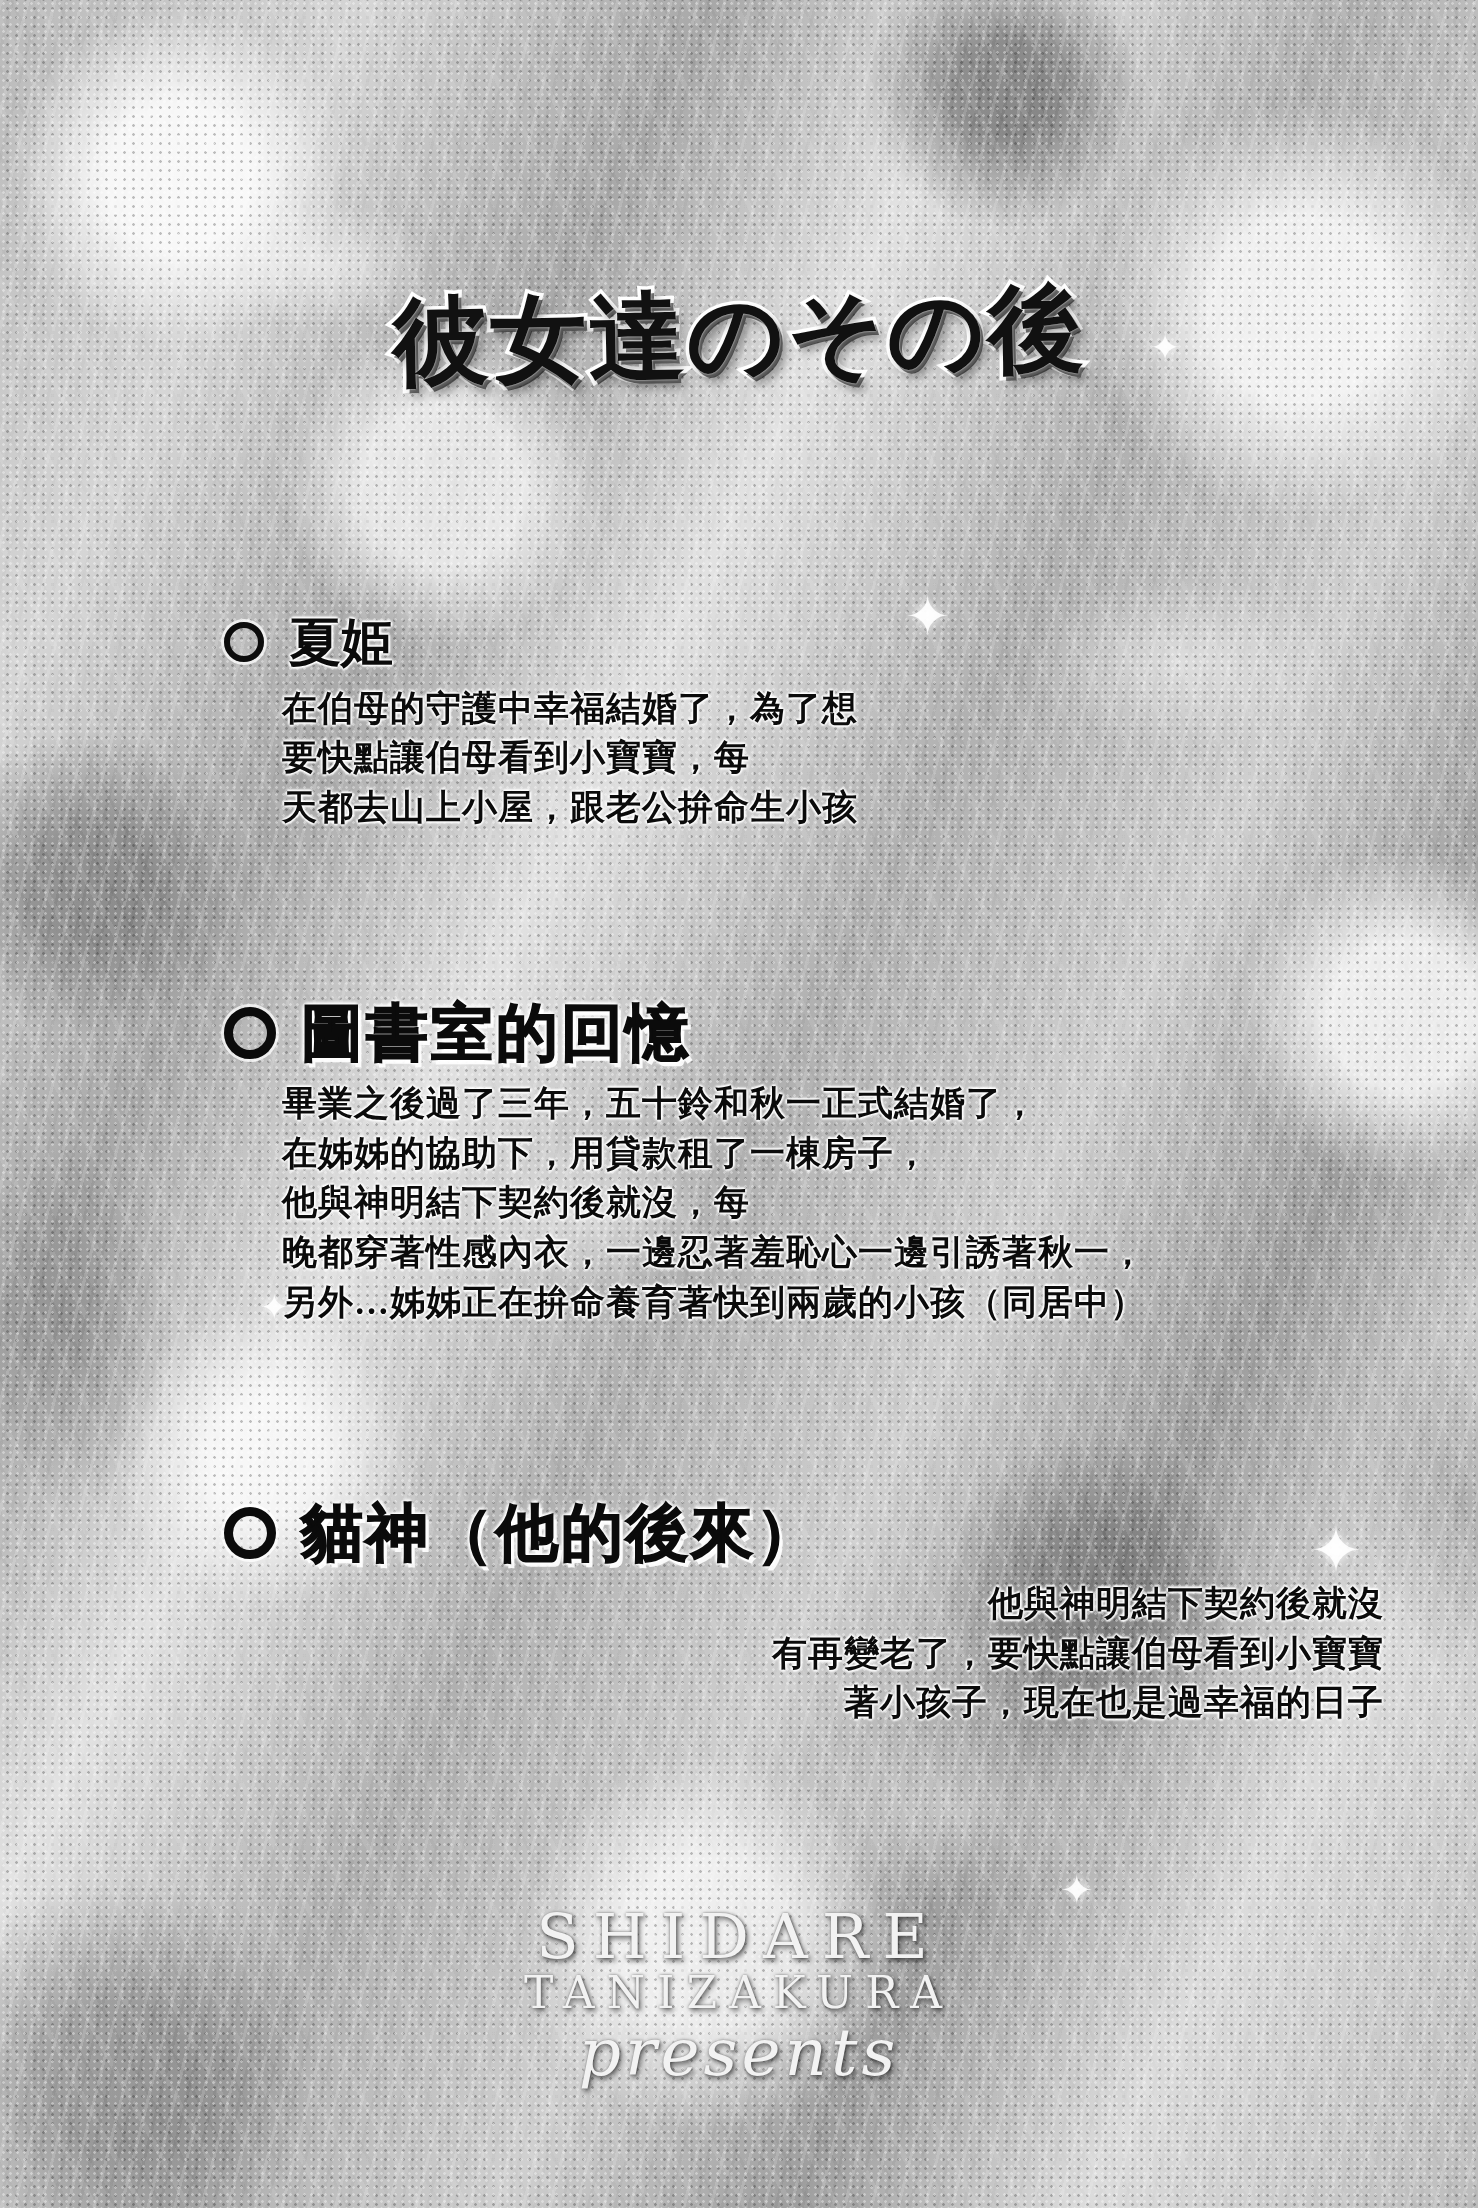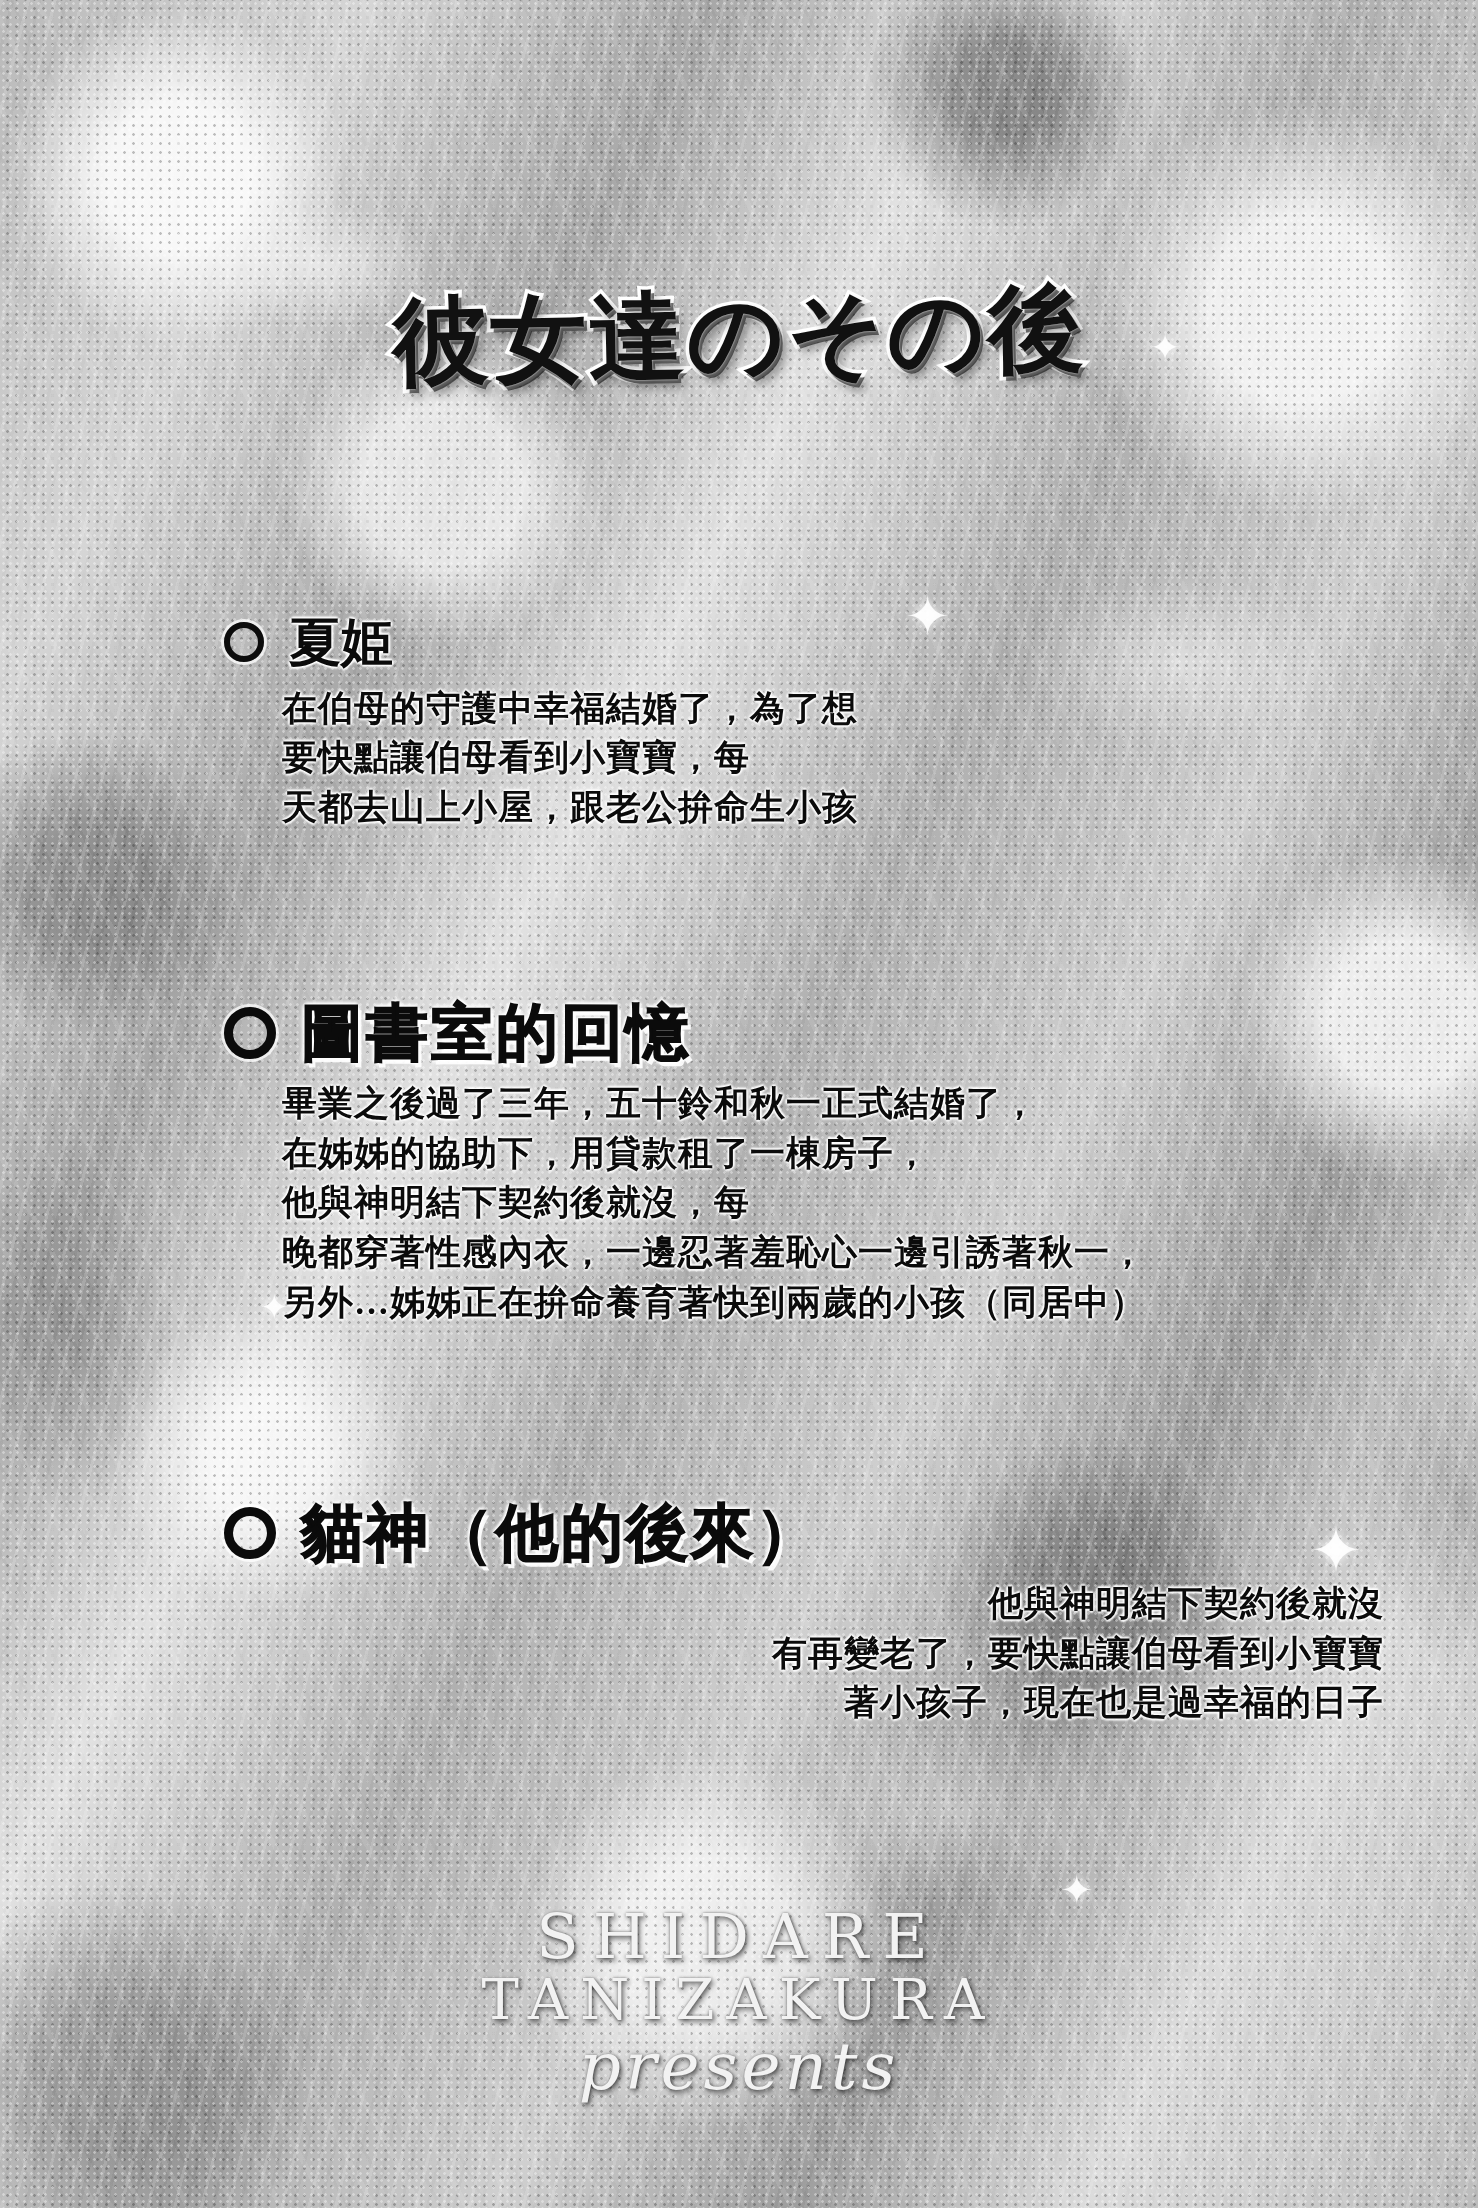--- a/index.html
+++ b/index.html
@@ -181,21 +181,21 @@
       0 0 3px rgba(0,0,0,0.55),
       2px 3px 5px rgba(0,0,0,0.55),
       -1px -1px 2px rgba(255,255,255,0.6);
   }
   .credit-line-1 {
     font-size: 62px;
     letter-spacing: 14px;
     font-weight: normal;
   }
   .credit-line-2 {
-    font-size: 56px;
+    font-size: 44px;
     letter-spacing: 12px;
     margin-top: -6px;
   }
   .credit-line-3 {
     font-size: 66px;
     letter-spacing: 4px;
     margin-top: -4px;
     font-style: italic;
   }
 </style>

